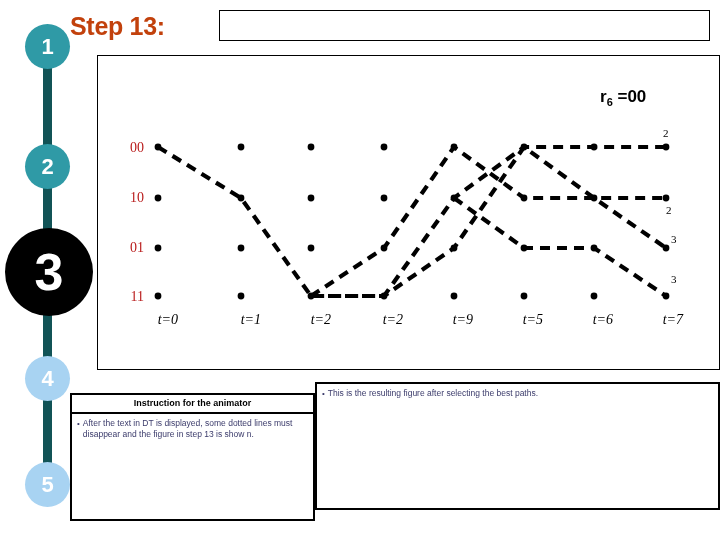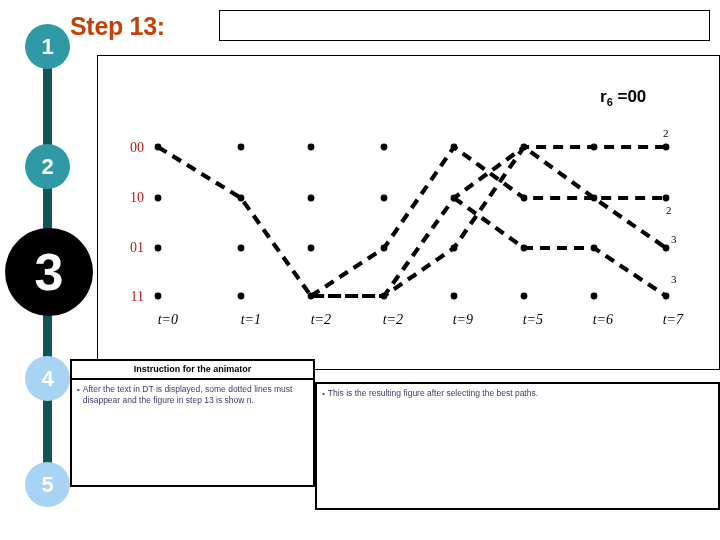--- a/index.html
+++ b/index.html
@@ -200,21 +200,21 @@
 
         <path d="M213,240 L286,192 L356,91 L426,142 L496,142 L568,142"></path>
 
         <path d="M213,240 L286,240 L356,192 L426,91 L496,142 L568,192"></path>
 
         <path d="M356,142 L426,192 L496,192 L568,240"></path>
       </g>
     </svg>
   </div>
 
-  <div class="tbl" style="left:70px;top:359px;width:245px;height:128px;">
+  <div class="tbl" style="left:70px;top:393px;width:245px;height:128px;">
     <div class="tbl-head">Instruction for the animator</div>
     <div class="tbl-body">
       <div class="bullet-row">
         <span class="bullet-dot">•</span>
         <span class="bullet-txt">After the text in DT is displayed, some dotted lines must disappear and the figure in step 13 is show n.</span>
       </div>
     </div>
   </div>
 
   <div class="tbl" style="left:315px;top:382px;width:405px;height:128px;">

